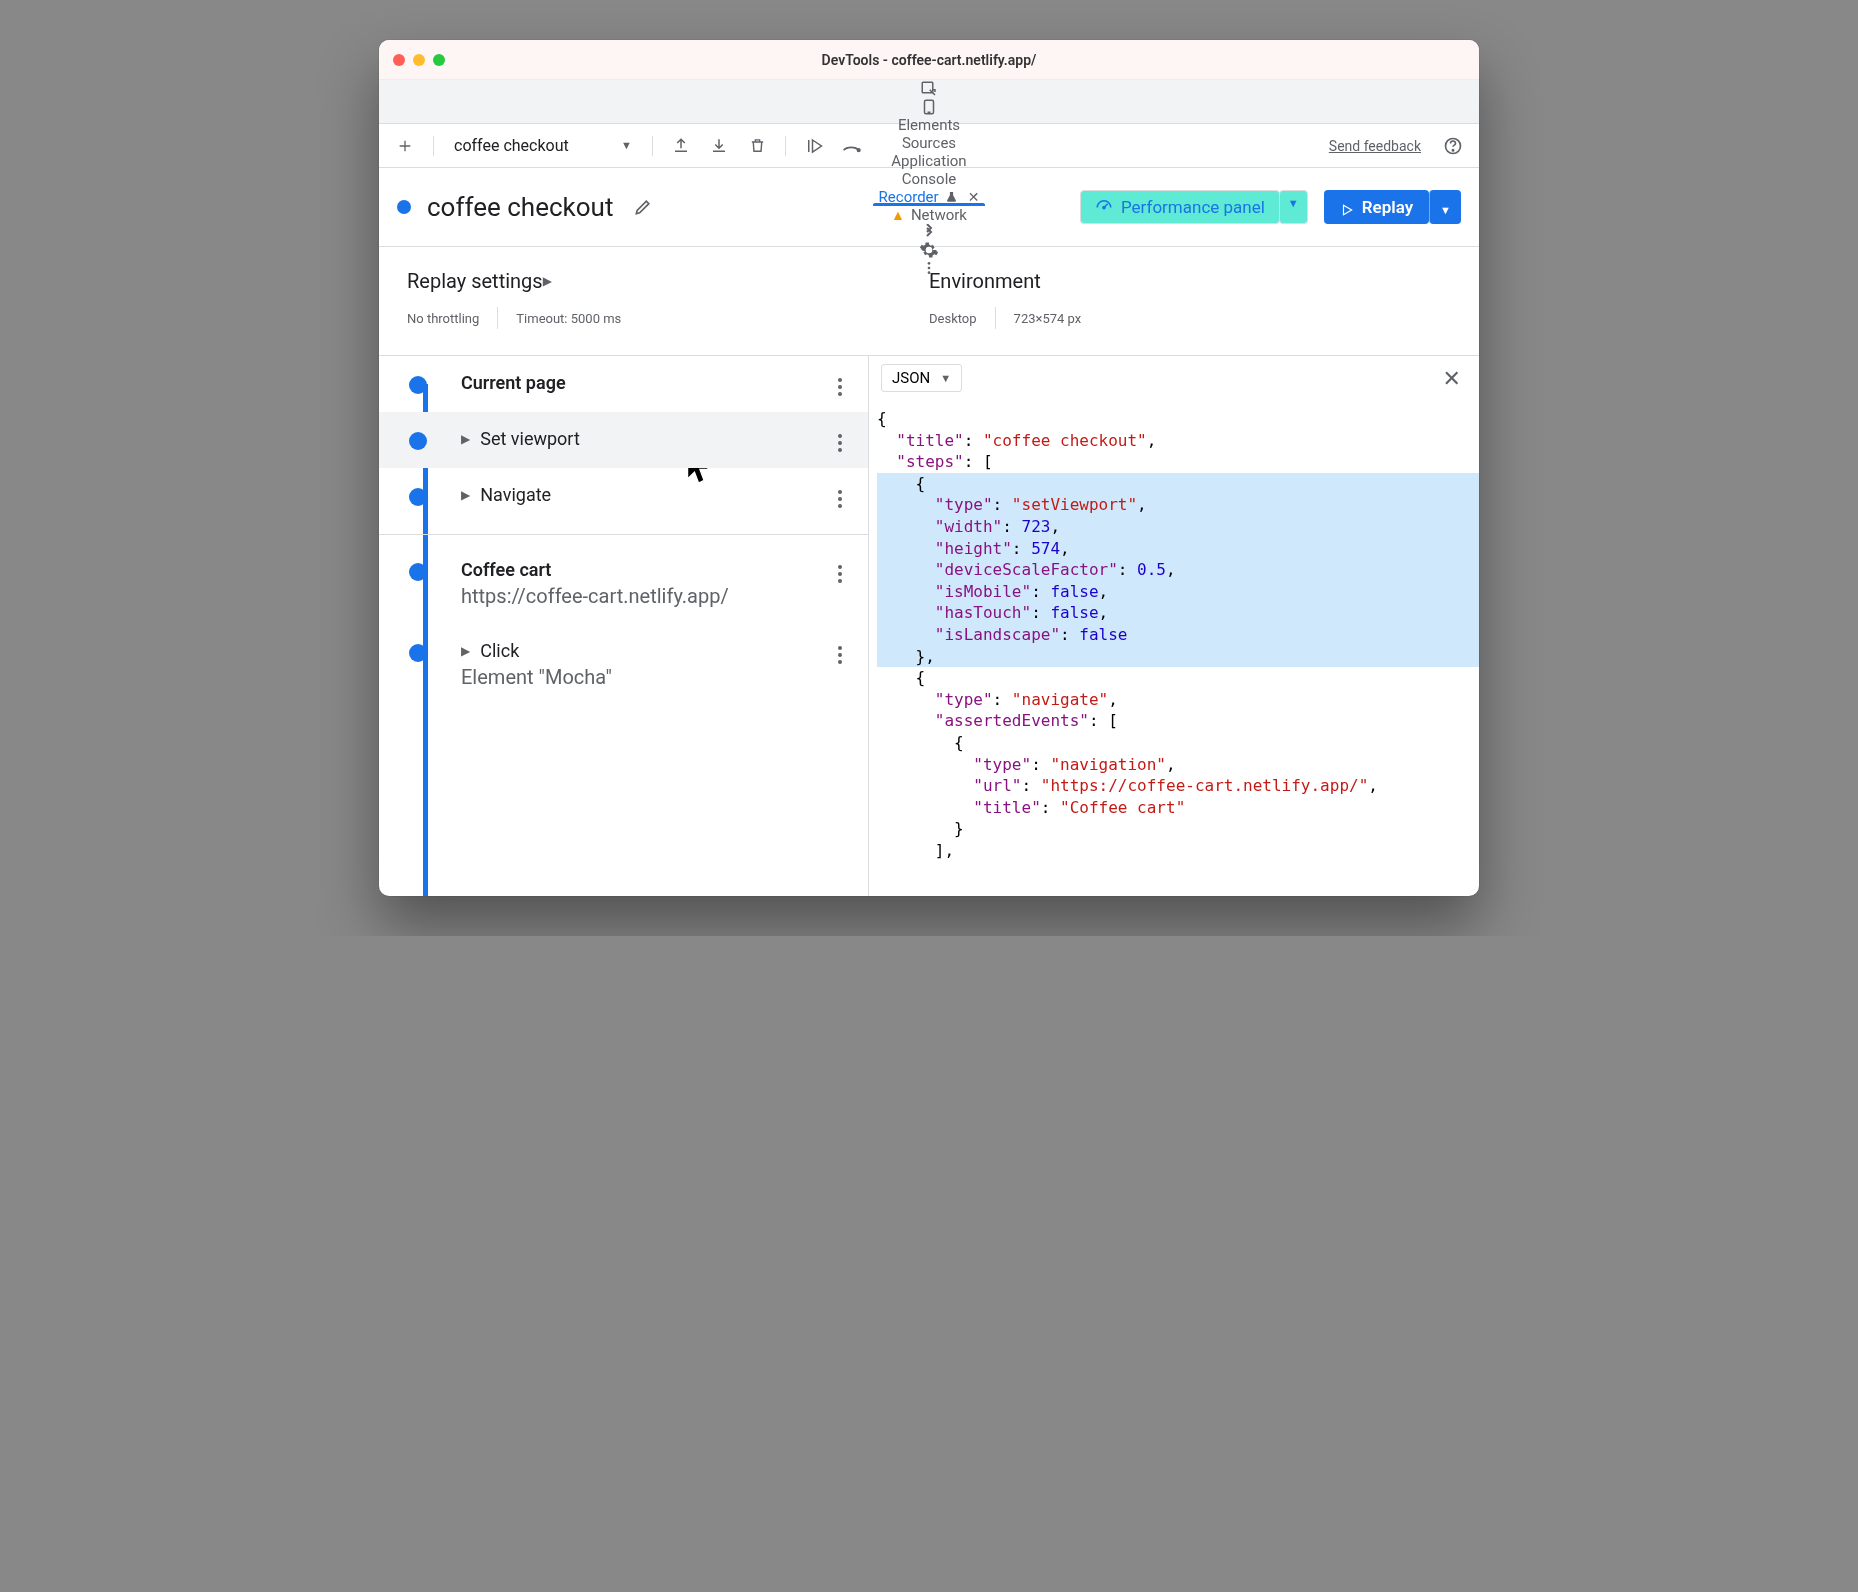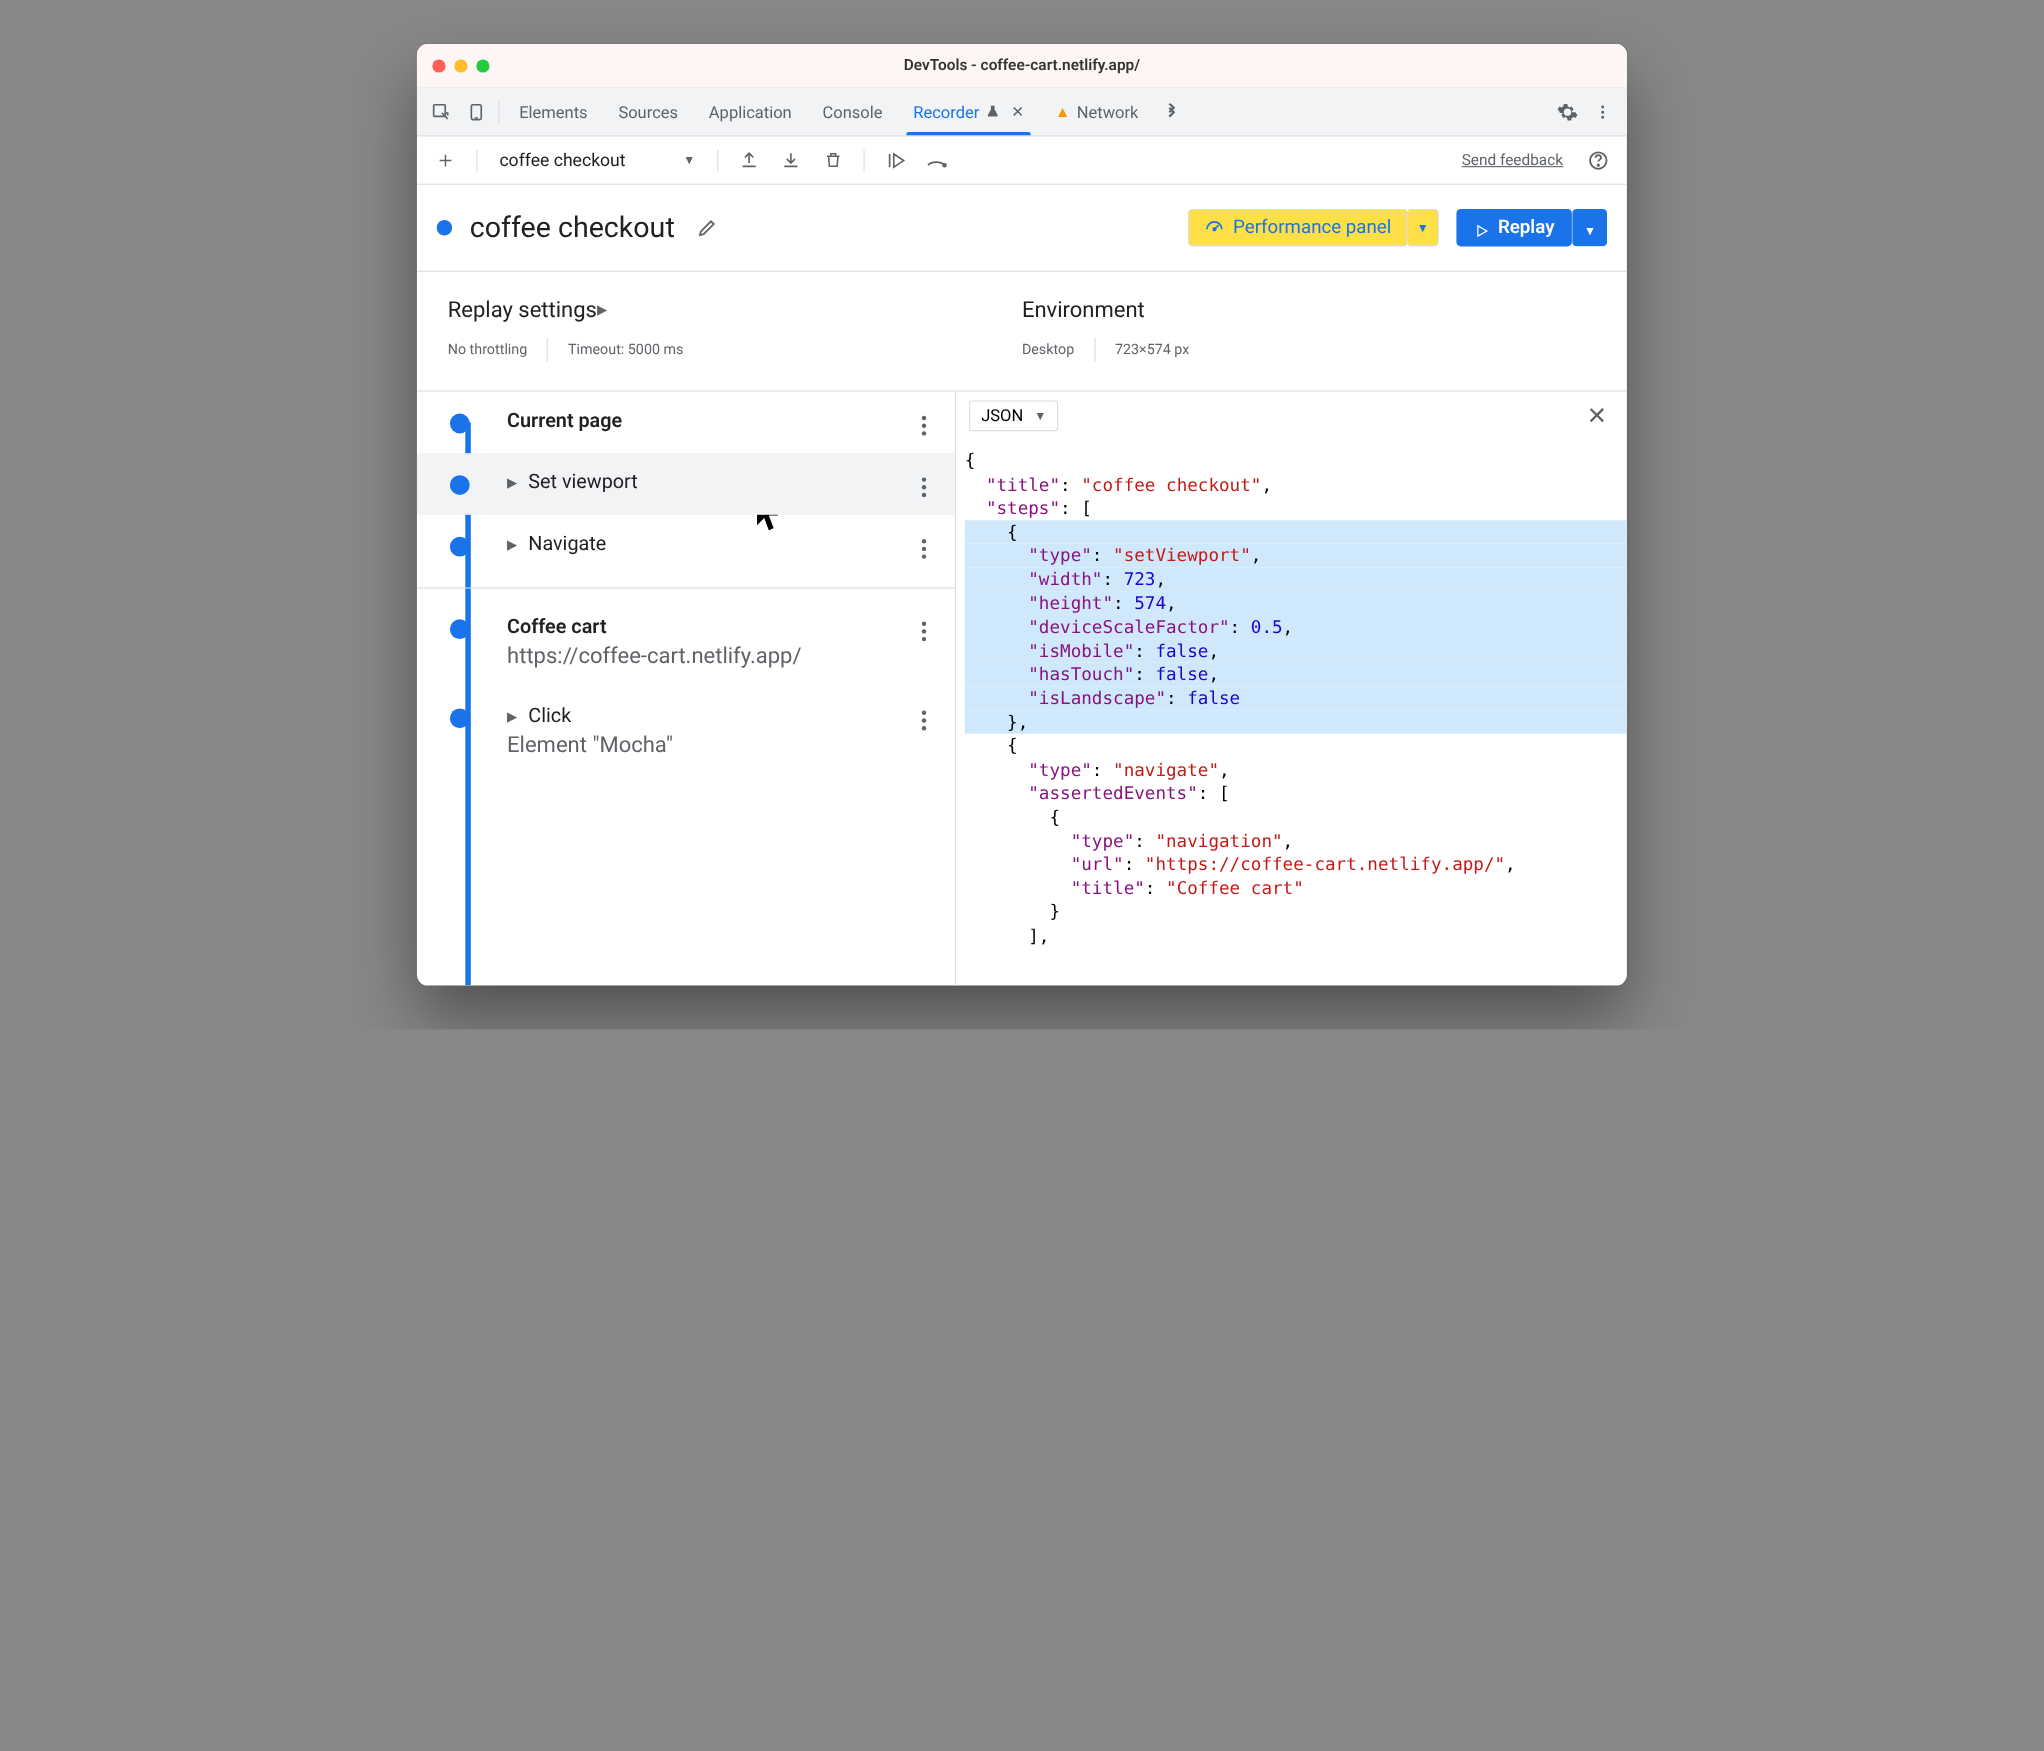--- a/index.html
+++ b/index.html
@@ -42,21 +42,21 @@
   }
   .traffic { display: flex; gap: 8px; }
   .dot { width: 12px; height: 12px; border-radius: 50%; }
   .dot.red { background:#ff5f56; } .dot.yellow { background:#ffbd2e; } .dot.green { background:#27c93f; }
   .titlebar-title {
     position: absolute; left:0; right:0; text-align:center;
     font-size: 14px; font-weight:600; color:#333; pointer-events:none;
   }
   .tabs {
     display:flex; align-items:center; height:44px; padding: 0 6px;
-    border-bottom: 1px solid var(--border); background:#f1f3f4;
+    border-bottom: 1px solid var(--border); background:#f1f3f4;flex-direction:column;
   }
   .tabs .spacer { flex:1; }
   .tab-icon { width:32px; height:32px; display:flex; align-items:center; justify-content:center; color:#5f6368; }
   .tab-item { padding: 0 14px; height:100%; display:flex; align-items:center; gap:6px; color:#5f6368; font-size:15px; cursor:pointer; position:relative;}
   .tab-item.active { color: var(--accent); }
   .tab-item.active::after { content:""; position:absolute; bottom:0; left:8px; right:8px; height:3px; background:var(--accent); border-radius:2px 2px 0 0;}
   .tab-close { font-size:14px; color:#5f6368; margin-left:4px;}
   .warn-icon { color:#f29900; font-size:14px;}
   .toolbar {
     display:flex; align-items:center; height:44px; padding:0 12px; gap:10px;
@@ -67,23 +67,23 @@
   .chev-down { font-size:11px; color:#5f6368;}
   .vsep { width:1px; height:20px; background:var(--border); margin:0 4px;}
   .send-feedback { color:#5f6368; text-decoration:underline; font-size:14px; margin-left:auto; margin-right:8px; cursor:pointer;}
   .header-row {
     display:flex; align-items:center; padding:22px 18px; gap:16px;
     border-bottom:1px solid var(--border);
   }
   .rec-dot { width:14px; height:14px; border-radius:50%; background:var(--accent);}
   .rec-title { font-size:26px; color:var(--text);}
   .perf-btn {
-    display:flex; align-items:center; gap:8px; border:1px solid var(--border);
+    display:flex; align-items:flex-start; gap:8px; border:1px solid var(--border);
     color: var(--accent); font-size:17px; padding:6px 14px; border-radius:4px;
-    cursor:pointer; background:#fde047;
+    cursor:pointer; background:#5eead4;
   }
   .drop-split { border-left:1px solid var(--border); padding:6px 8px; margin-left:-1px;}
   .replay-btn {
     display:flex; align-items:flex-end; gap:8px; background:var(--accent); color:#fff;
     font-size:17px; font-weight:600; padding:7px 16px; border-radius:4px; cursor:pointer;
   }
   .settings-row {
     display:flex; padding:22px 28px 26px; border-bottom:1px solid var(--border);
   }
   .settings-col { flex:1; }

